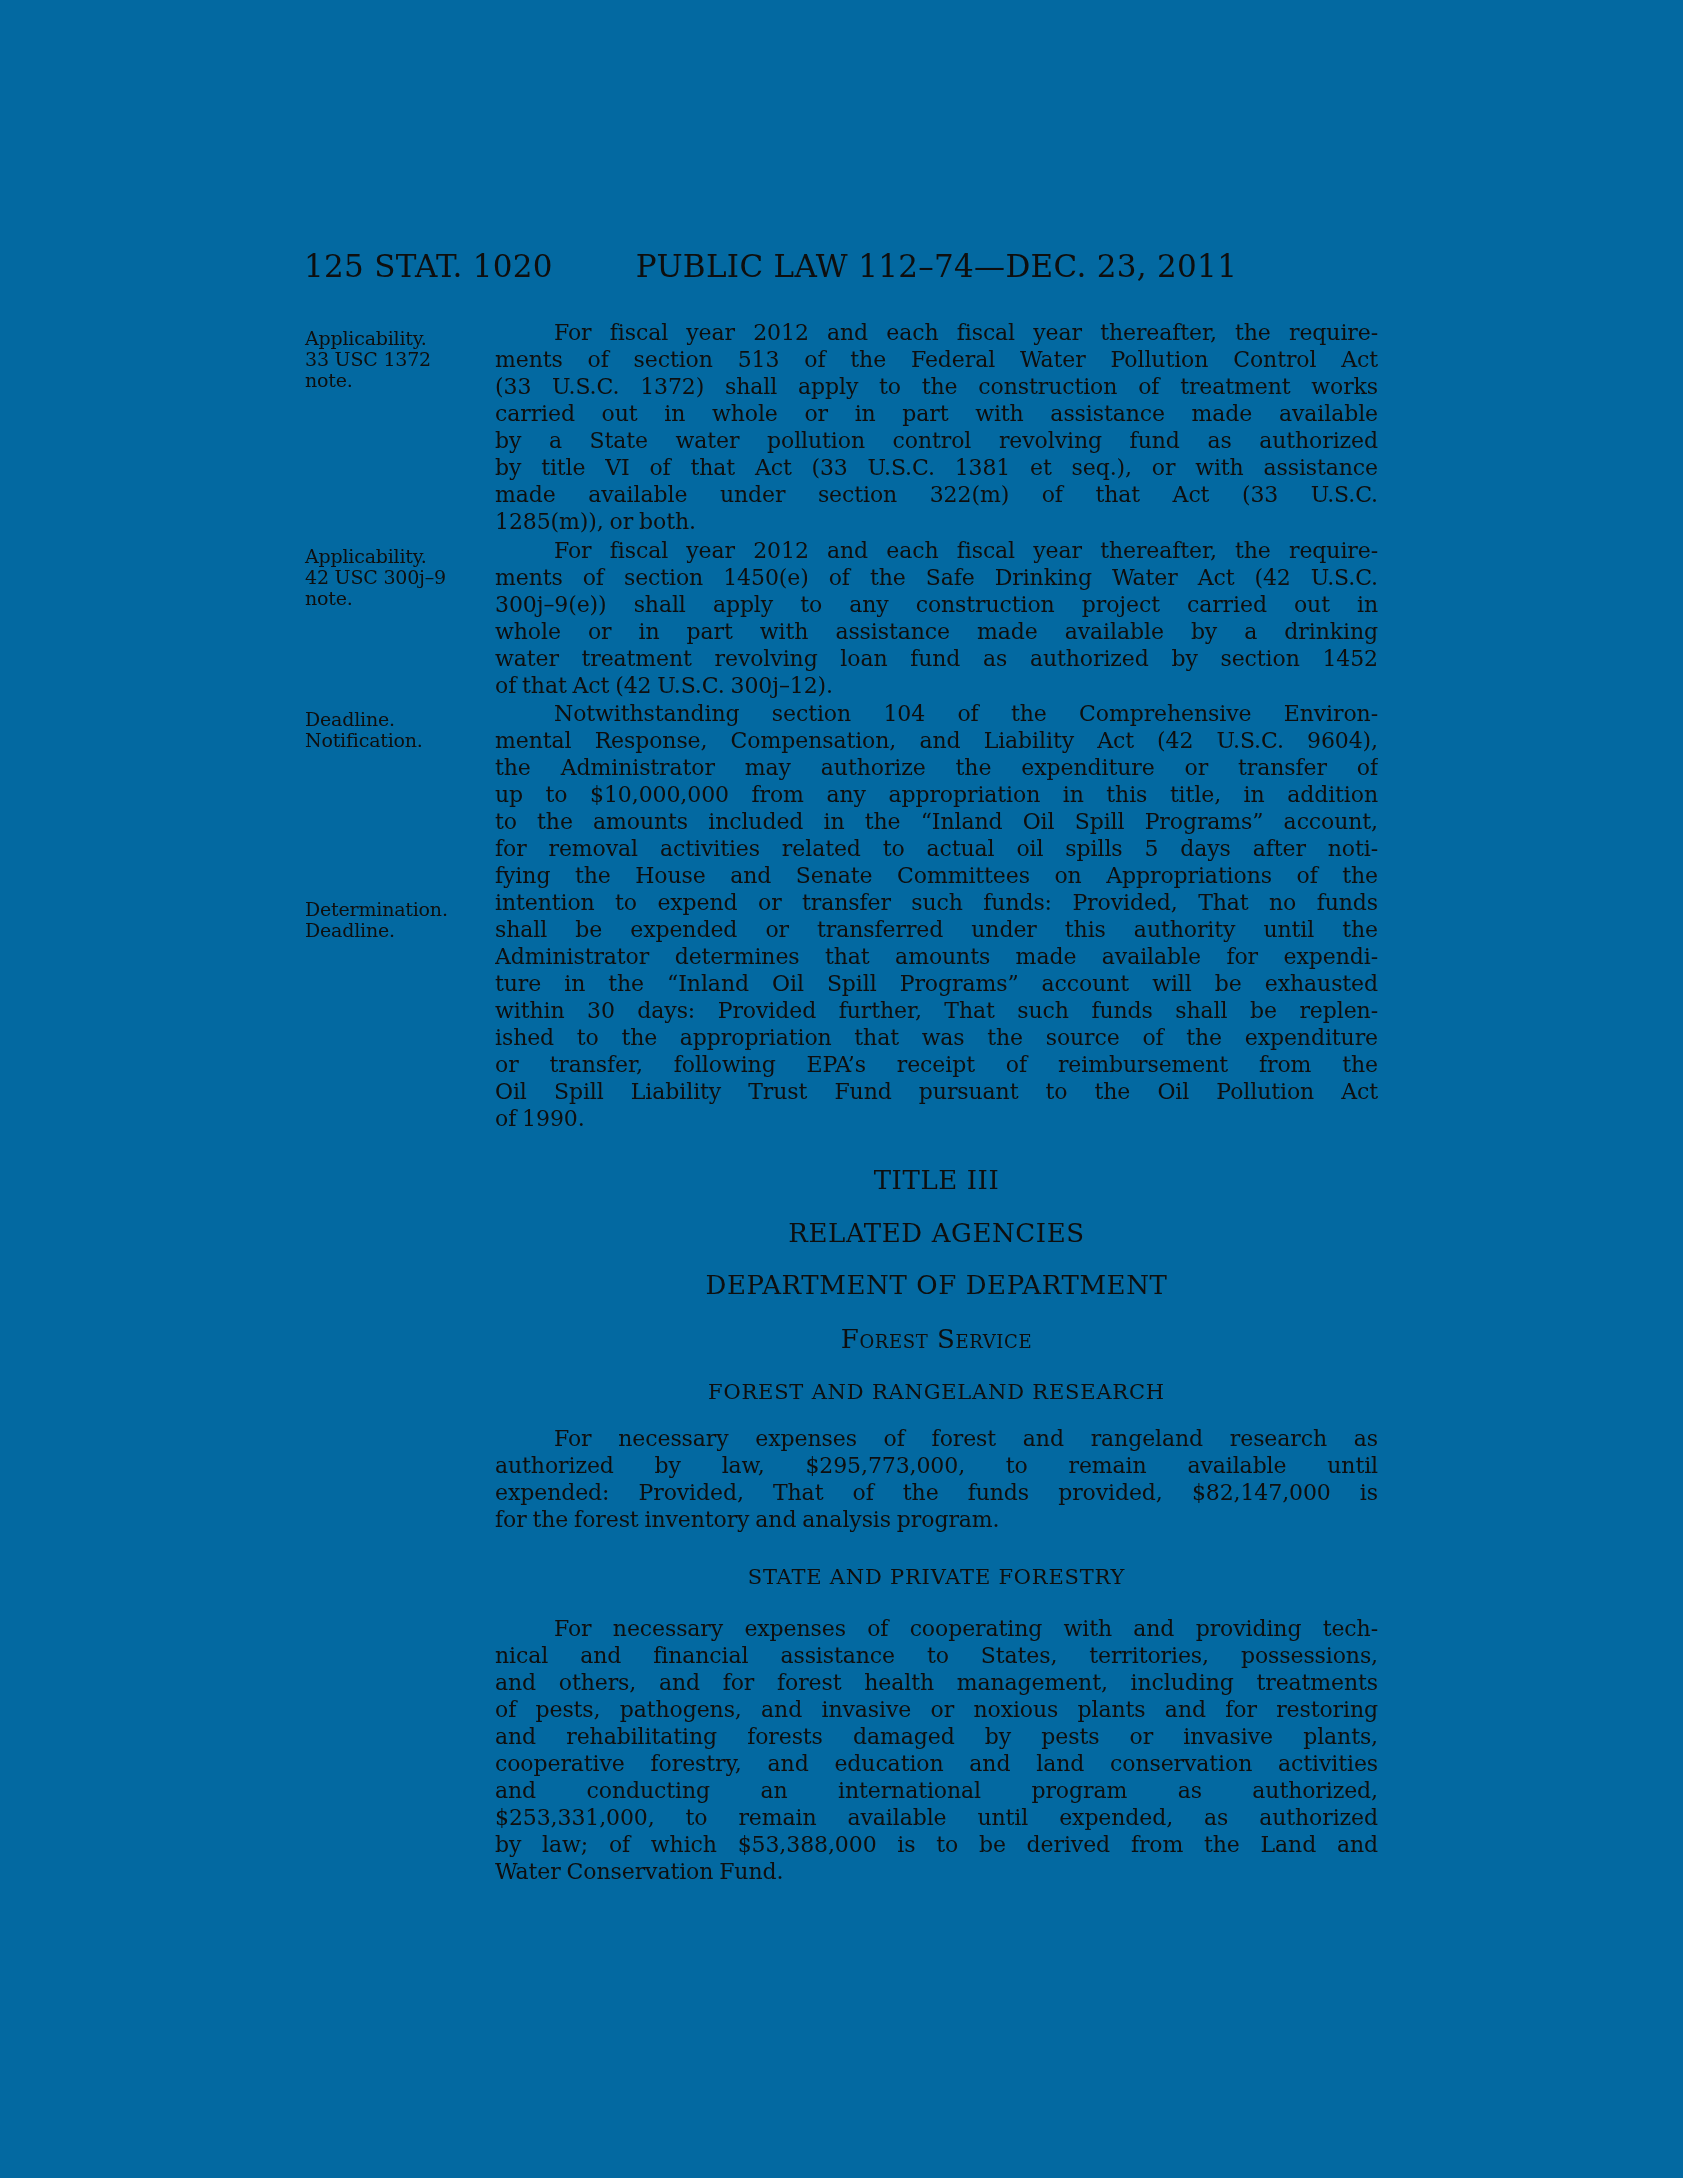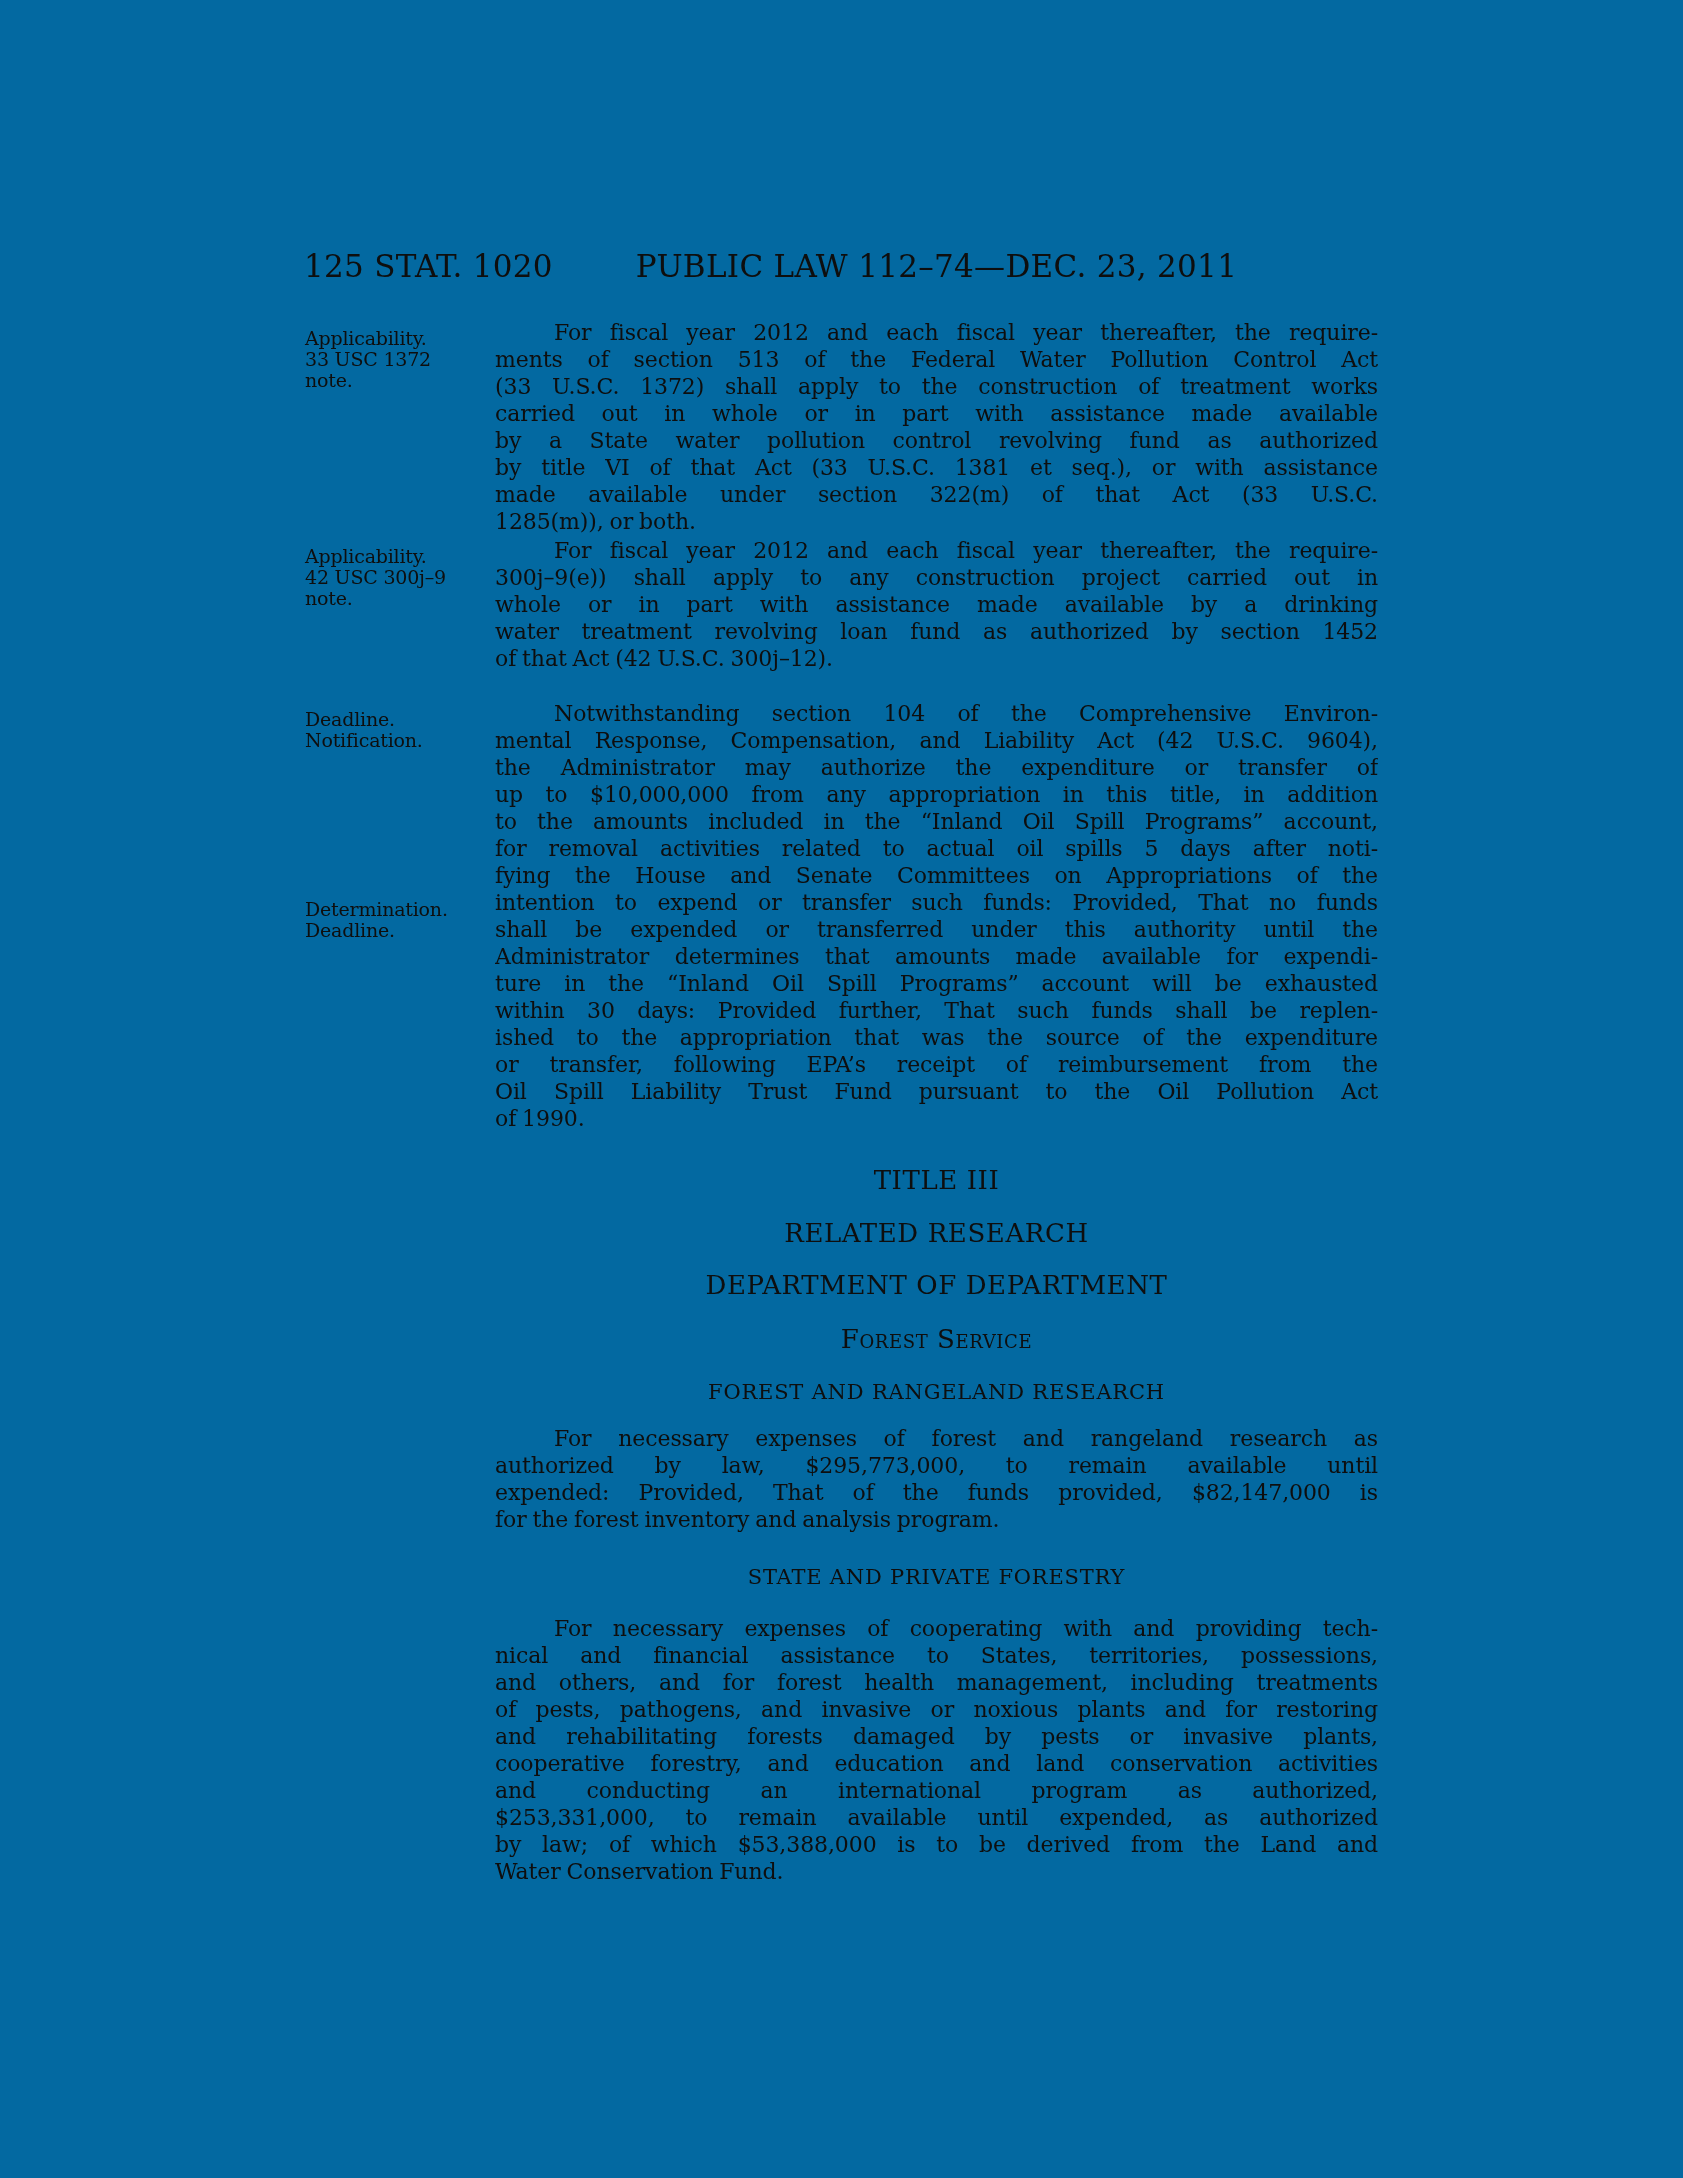--- a/index.html
+++ b/index.html
@@ -83,20 +83,21 @@
       <div class="line"><span>(33 U.S.C. 1372) shall apply to the construction of treatment works</span></div>
       <div class="line"><span>carried out in whole or in part with assistance made available</span></div>
       <div class="line"><span>by a State water pollution control revolving fund as authorized</span></div>
       <div class="line"><span>by title VI of that Act (33 U.S.C. 1381 et seq.), or with assistance</span></div>
       <div class="line"><span>made available under section 322(m) of that Act (33 U.S.C.</span></div>
       <div class="line last"><span>1285(m)), or both.</span></div>
     </div>
 
   <div class="para" style="top:537px;">
       <div class="line"><span>For fiscal year 2012 and each fiscal year thereafter, the require-</span></div>
+      <div class="line"><span>ments of section 1450(e) of the Safe Drinking Water Act (42 U.S.C.</span></div>
       <div class="line"><span>300j–9(e)) shall apply to any construction project carried out in</span></div>
       <div class="line"><span>whole or in part with assistance made available by a drinking</span></div>
       <div class="line"><span>water treatment revolving loan fund as authorized by section 1452</span></div>
       <div class="line last"><span>of that Act (42 U.S.C. 300j–12).</span></div>
     </div>
 
   <div class="para" style="top:700px;">
       <div class="line"><span>Notwithstanding section 104 of the Comprehensive Environ-</span></div>
       <div class="line"><span>mental Response, Compensation, and Liability Act (42 U.S.C. 9604),</span></div>
       <div class="line"><span>the Administrator may authorize the expenditure or transfer of</span></div>
@@ -109,21 +110,21 @@
       <div class="line"><span>Administrator determines that amounts made available for expendi-</span></div>
       <div class="line"><span>ture in the “Inland Oil Spill Programs” account will be exhausted</span></div>
       <div class="line"><span>within 30 days: </span><span class="it">Provided further,</span><span> That such funds shall be replen-</span></div>
       <div class="line"><span>ished to the appropriation that was the source of the expenditure</span></div>
       <div class="line"><span>or transfer, following EPA’s receipt of reimbursement from the</span></div>
       <div class="line"><span>Oil Spill Liability Trust Fund pursuant to the Oil Pollution Act</span></div>
       <div class="line last"><span>of 1990.</span></div>
     </div>
 
   <div class="heading h-main" style="top:1165px;">TITLE III</div>
-  <div class="heading h-main" style="top:1218px;">RELATED RESEARCH</div>
+  <div class="heading h-main" style="top:1218px;">RELATED AGENCIES</div>
   <div class="heading h-main" style="top:1270px;">DEPARTMENT OF DEPARTMENT</div>
   <div class="heading h-smallcaps" style="top:1324px;">Forest Service</div>
   <div class="heading h-account" style="top:1380px;">FOREST AND RANGELAND RESEARCH</div>
 
   <div class="para" style="top:1425px;">
       <div class="line"><span>For necessary expenses of forest and rangeland research as</span></div>
       <div class="line"><span>authorized by law, $295,773,000, to remain available until</span></div>
       <div class="line"><span>expended: </span><span class="it">Provided,</span><span> That of the funds provided, $82,147,000 is</span></div>
       <div class="line last"><span>for the forest inventory and analysis program.</span></div>
     </div>

